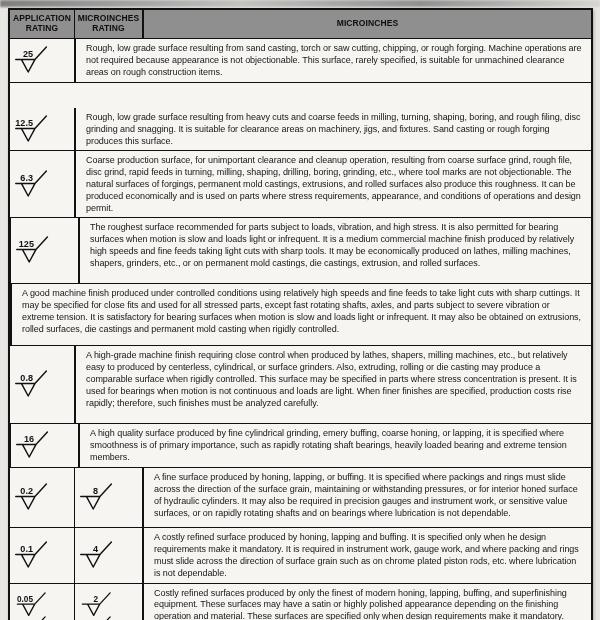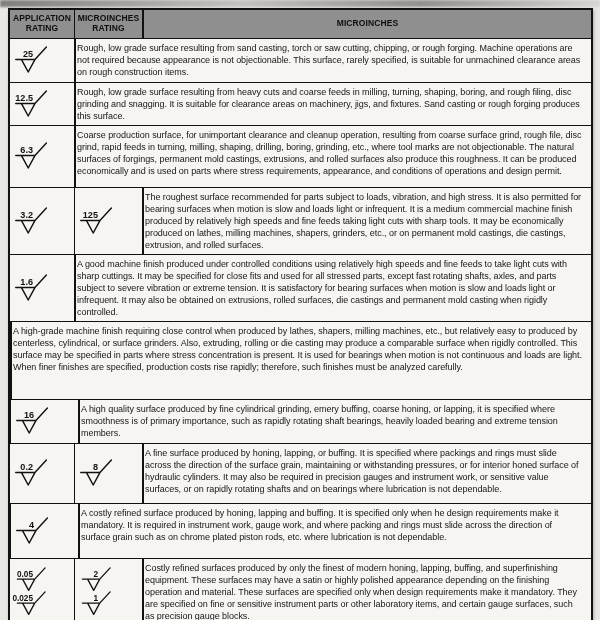--- a/index.html
+++ b/index.html
@@ -29,30 +29,30 @@
     font-size:8.5px;font-weight:bold;letter-spacing:.1px;
     white-space:pre-line;line-height:1.15;color:#0e0e0e;
   }
   .row{display:flex;border-bottom:1.5px solid #111;box-sizing:border-box;}
   .row:last-child{border-bottom:none;}
   .c1{width:64px;box-sizing:border-box;}
   .c2{width:68px;border-left:1.5px solid #111;box-sizing:border-box;}
   .c3{flex:1;border-left:2px solid #111;box-sizing:border-box;}
   .rate{display:flex;flex-direction:column;align-items:flex-start;justify-content:center;}
   .app{
-    padding:4px 8px 3px 1px;
+    padding:4px 8px 3px 10px;
     font-size:9px;line-height:11.8px;letter-spacing:-0.05px;
     text-align:left;
   }
   .sym{width:46px;height:29px;display:block;}
   .sym text{font-family:"Liberation Sans","DejaVu Sans",sans-serif;font-size:9.5px;font-weight:bold;fill:#111;}
   .sym path{stroke:#111;stroke-width:1.5;fill:none;stroke-linecap:round;stroke-linejoin:round;}
   .stack .sym{height:26px;margin:-1px 0;}
   
-  .r1{min-height:44px;} .r2{min-height:42px;} .r3{min-height:62px;}
+  .r1{min-height:44px;} .r2{min-height:42px;margin-top:25px;} .r3{min-height:62px;}
   .r4{min-height:66px;} .r5{min-height:62px;} .r6{min-height:78px;}
   .r7{min-height:44px;} .r8{min-height:60px;} .r9{min-height:55px;}
   .r10{min-height:59px;}
 </style>
 </head>
 <body>
 
 <div class="scan-smudge"></div>
 
 <div class="tbl">
@@ -89,46 +89,40 @@
     <div class="c1 rate">
       <svg class="sym" viewBox="0 0 48 30">
           <text x="24" y="11" text-anchor="end">6.3</text>
           <path d="M6,14 L26,14 M12,14 L19,27 L26,14 L38,1"></path>
         </svg>
     </div>
     <div class="c3 app">Coarse production surface, for unimportant clearance and cleanup operation, resulting from coarse surface grind, rough file, disc grind, rapid feeds in turning, milling, shaping, drilling, boring, grinding, etc., where tool marks are not objectionable. The natural surfaces of forgings, permanent mold castings, extrusions, and rolled surfaces also produce this roughness. It can be produced economically and is used on parts where stress requirements, appearance, and conditions of operations and design permit.</div>
   </div>
 
   <div class="row r4">
-    <div class="c1 rate">
-      <svg class="sym" viewBox="0 0 48 30">
-          <text x="24" y="11" text-anchor="end">3.2</text>
-          <path d="M6,14 L26,14 M12,14 L19,27 L26,14 L38,1"></path>
-        </svg>
-    </div>
     <div class="c2 rate">
       <svg class="sym" viewBox="0 0 48 30">
           <text x="24" y="11" text-anchor="end">125</text>
           <path d="M6,14 L26,14 M12,14 L19,27 L26,14 L38,1"></path>
         </svg>
     </div>
     <div class="c3 app">The roughest surface recommended for parts subject to loads, vibration, and high stress. It is also permitted for bearing surfaces when motion is slow and loads light or infrequent. It is a medium commercial machine finish produced by relatively high speeds and fine feeds taking light cuts with sharp tools. It may be economically produced on lathes, milling machines, shapers, grinders, etc., or on permanent mold castings, die castings, extrusion, and rolled surfaces.</div>
   </div>
 
   <div class="row r5">
-    <div class="c1 rate">
-      <svg class="sym" viewBox="0 0 48 30">
-          <text x="24" y="11" text-anchor="end">1.6</text>
-          <path d="M6,14 L26,14 M12,14 L19,27 L26,14 L38,1"></path>
-        </svg>
-    </div>
     <div class="c3 app">A good machine finish produced under controlled conditions using relatively high speeds and fine feeds to take light cuts with sharp cuttings. It may be specified for close fits and used for all stressed parts, except fast rotating shafts, axles, and parts subject to severe vibration or extreme tension. It is satisfactory for bearing surfaces when motion is slow and loads light or infrequent. It may also be obtained on extrusions, rolled surfaces, die castings and permanent mold casting when rigidly controlled.</div>
   </div>
 
   <div class="row r6">
+    <div class="c1 rate">
+      <svg class="sym" viewBox="0 0 48 30">
+          <text x="24" y="11" text-anchor="end">0.8</text>
+          <path d="M6,14 L26,14 M12,14 L19,27 L26,14 L38,1"></path>
+        </svg>
+    </div>
     <div class="c3 app">A high-grade machine finish requiring close control when produced by lathes, shapers, milling machines, etc., but relatively easy to produced by centerless, cylindrical, or surface grinders. Also, extruding, rolling or die casting may produce a comparable surface when rigidly controlled. This surface may be specified in parts where stress concentration is present. It is used for bearings when motion is not continuous and loads are light. When finer finishes are specified, production costs rise rapidly; therefore, such finishes must be analyzed carefully.</div>
   </div>
 
   <div class="row r7">
     <div class="c2 rate">
       <svg class="sym" viewBox="0 0 48 30">
           <text x="24" y="11" text-anchor="end">16</text>
           <path d="M6,14 L26,14 M12,14 L19,27 L26,14 L38,1"></path>
         </svg>
     </div>
@@ -145,20 +139,26 @@
     <div class="c2 rate">
       <svg class="sym" viewBox="0 0 48 30">
           <text x="24" y="11" text-anchor="end">8</text>
           <path d="M6,14 L26,14 M12,14 L19,27 L26,14 L38,1"></path>
         </svg>
     </div>
     <div class="c3 app">A fine surface produced by honing, lapping, or buffing. It is specified where packings and rings must slide across the direction of the surface grain, maintaining or withstanding pressures, or for interior honed surface of hydraulic cylinders. It may also be required in precision gauges and instrument work, or sensitive value surfaces, or on rapidly rotating shafts and on bearings where lubrication is not dependable.</div>
   </div>
 
   <div class="row r9">
+    <div class="c1 rate">
+      <svg class="sym" viewBox="0 0 48 30">
+          <text x="24" y="11" text-anchor="end">0.1</text>
+          <path d="M6,14 L26,14 M12,14 L19,27 L26,14 L38,1"></path>
+        </svg>
+    </div>
     <div class="c2 rate">
       <svg class="sym" viewBox="0 0 48 30">
           <text x="24" y="11" text-anchor="end">4</text>
           <path d="M6,14 L26,14 M12,14 L19,27 L26,14 L38,1"></path>
         </svg>
     </div>
     <div class="c3 app">A costly refined surface produced by honing, lapping and buffing. It is specified only when he design requirements make it mandatory. It is required in instrument work, gauge work, and where packing and rings must slide across the direction of surface grain such as on chrome plated piston rods, etc. where lubrication is not dependable.</div>
   </div>
 
   <div class="row r10">

